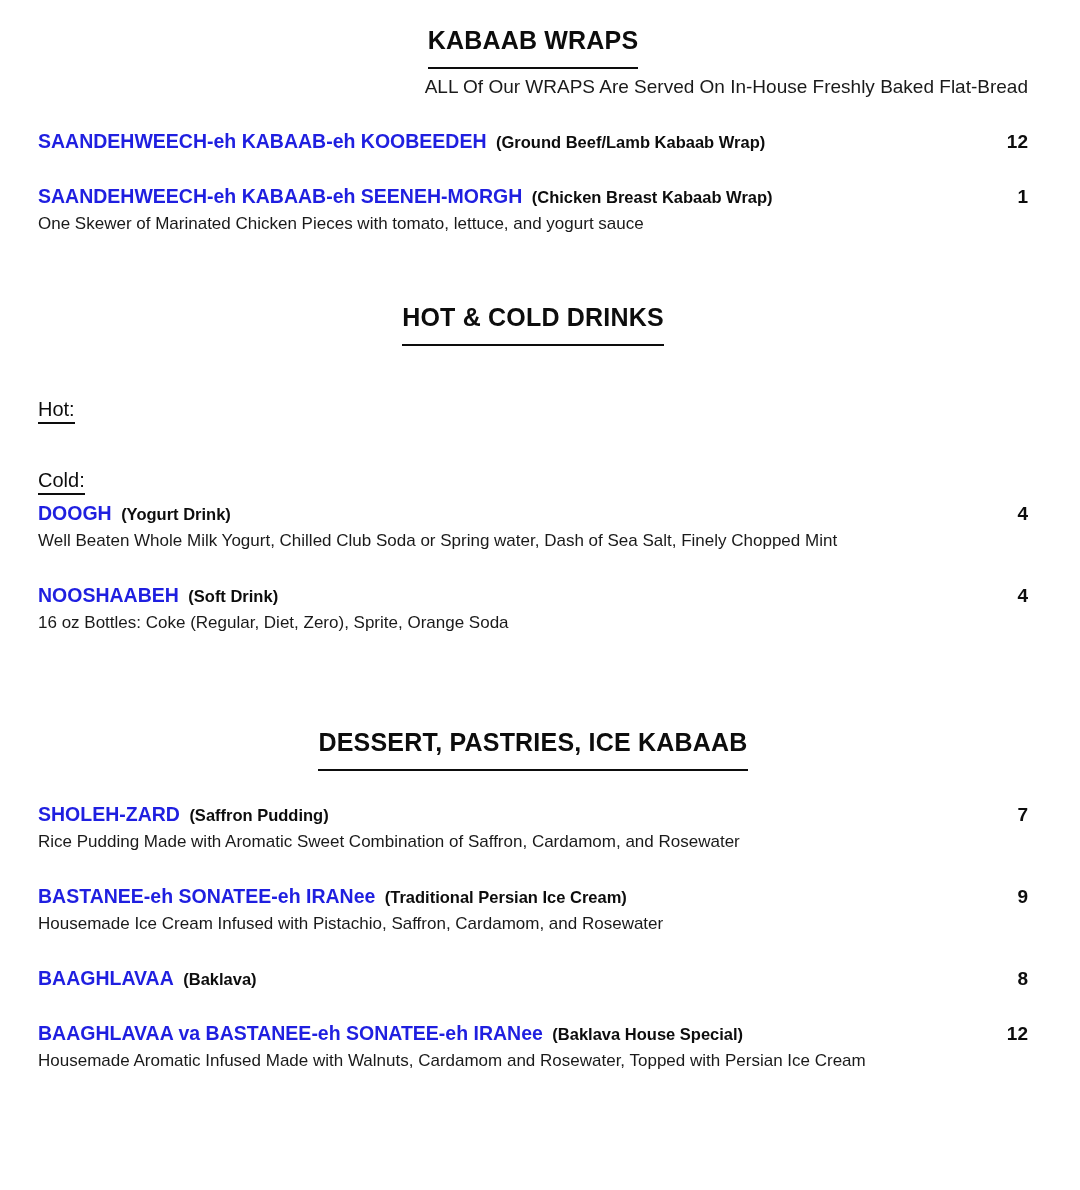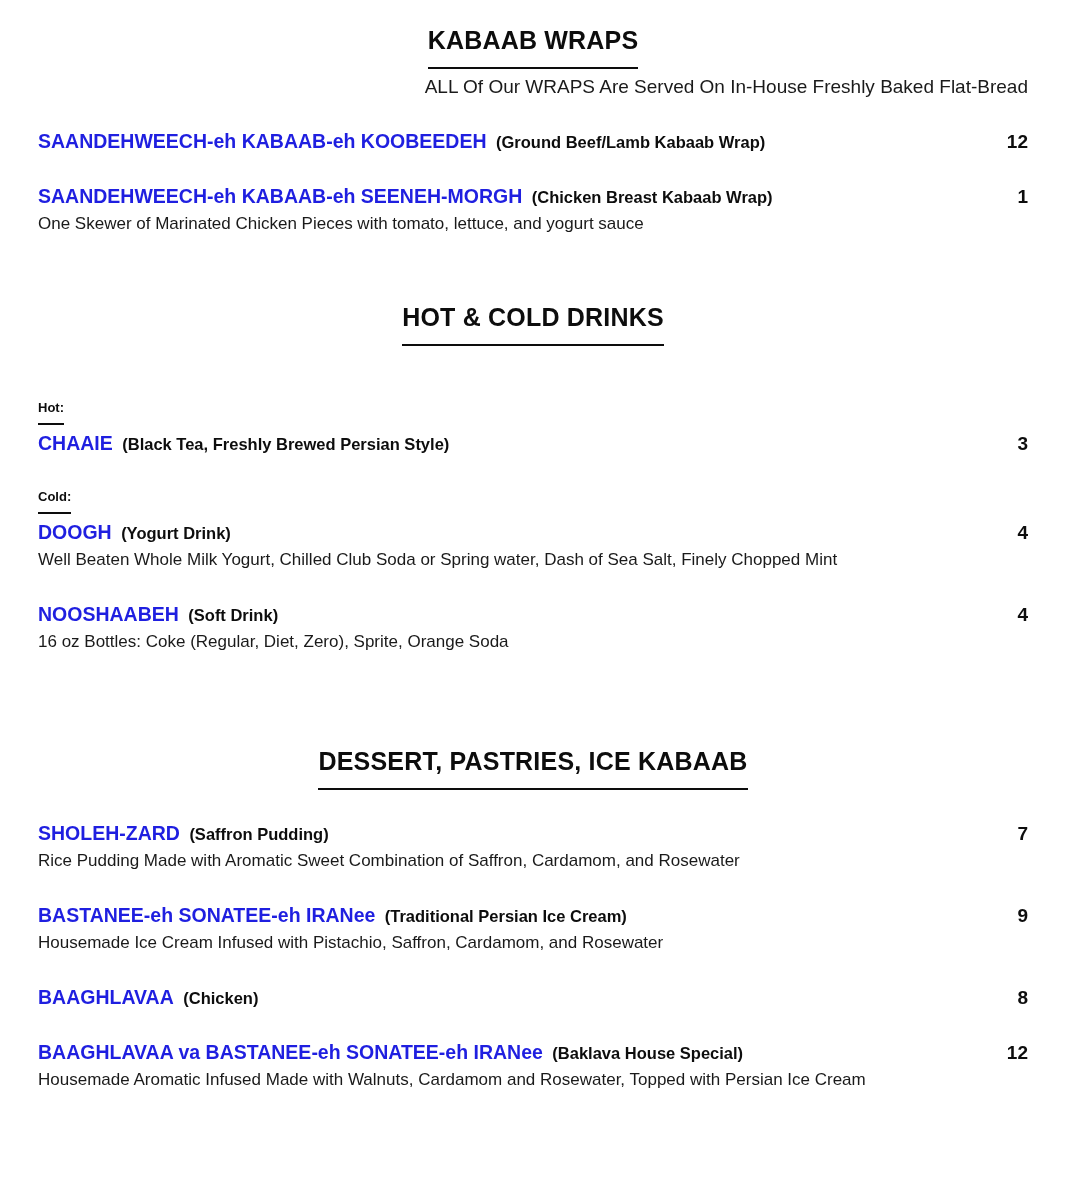--- a/index.html
+++ b/index.html
@@ -64,28 +64,28 @@
     text-align: right;
   }
   .item-desc {
     font-size: 17px;
     color: #1a1a1a;
     margin-top: 5px;
     line-height: 1.3;
   }
   .subsection-heading {
     display: inline-block;
-    font-size: 13px;
-    font-weight: bold;
+    font-size: 20px;
+    font-weight: normal;
     color: #0d0d0d;
     border-bottom: 2px solid #0d0d0d;
-    padding-bottom: 8px;
+    padding-bottom: 1px;
   }
   .sub-hot { margin-top: 52px; }
-  .sub-cold { margin-top: 32px; }
+  .sub-cold { margin-top: 45px; }
   .sub-item { margin-top: 7px; }
   .sub-item.gap { margin-top: 32px; }
 </style>
 </head>
 <body>
 
 <div class="page">
 
   <div class="section sec1">
     <div class="section-head">
@@ -115,29 +115,20 @@
     </div>
   </div>
 
   <div class="section sec2">
     <div class="section-head">
       <span class="section-title">HOT &amp; COLD DRINKS</span>
     </div>
 
     <div class="sub-hot">
       <span class="subsection-heading">Hot:</span>
-      <div class="sub-item">
-        <div class="item-line">
-          <span class="item-title">
-            <span class="item-name">CHAAIE</span>
-            <span class="item-label">(Black Tea, Freshly Brewed Persian Style)</span>
-          </span>
-          <span class="item-price">3</span>
-        </div>
-      </div>
     </div>
 
     <div class="sub-cold">
       <span class="subsection-heading">Cold:</span>
 
       <div class="sub-item">
         <div class="item-line">
           <span class="item-title">
             <span class="item-name">DOOGH</span>
             <span class="item-label">(Yogurt Drink)</span>
@@ -184,21 +175,21 @@
         </span>
         <span class="item-price">9</span>
       </div>
       <div class="item-desc">Housemade Ice Cream Infused with Pistachio, Saffron, Cardamom, and Rosewater</div>
     </div>
 
     <div class="item">
       <div class="item-line">
         <span class="item-title">
           <span class="item-name">BAAGHLAVAA</span>
-          <span class="item-label">(Chicken)</span>
+          <span class="item-label">(Baklava)</span>
         </span>
         <span class="item-price">8</span>
       </div>
     </div>
 
     <div class="item">
       <div class="item-line">
         <span class="item-title">
           <span class="item-name">BAAGHLAVAA va BASTANEE-eh SONATEE-eh IRANee</span>
           <span class="item-label">(Baklava House Special)</span>

